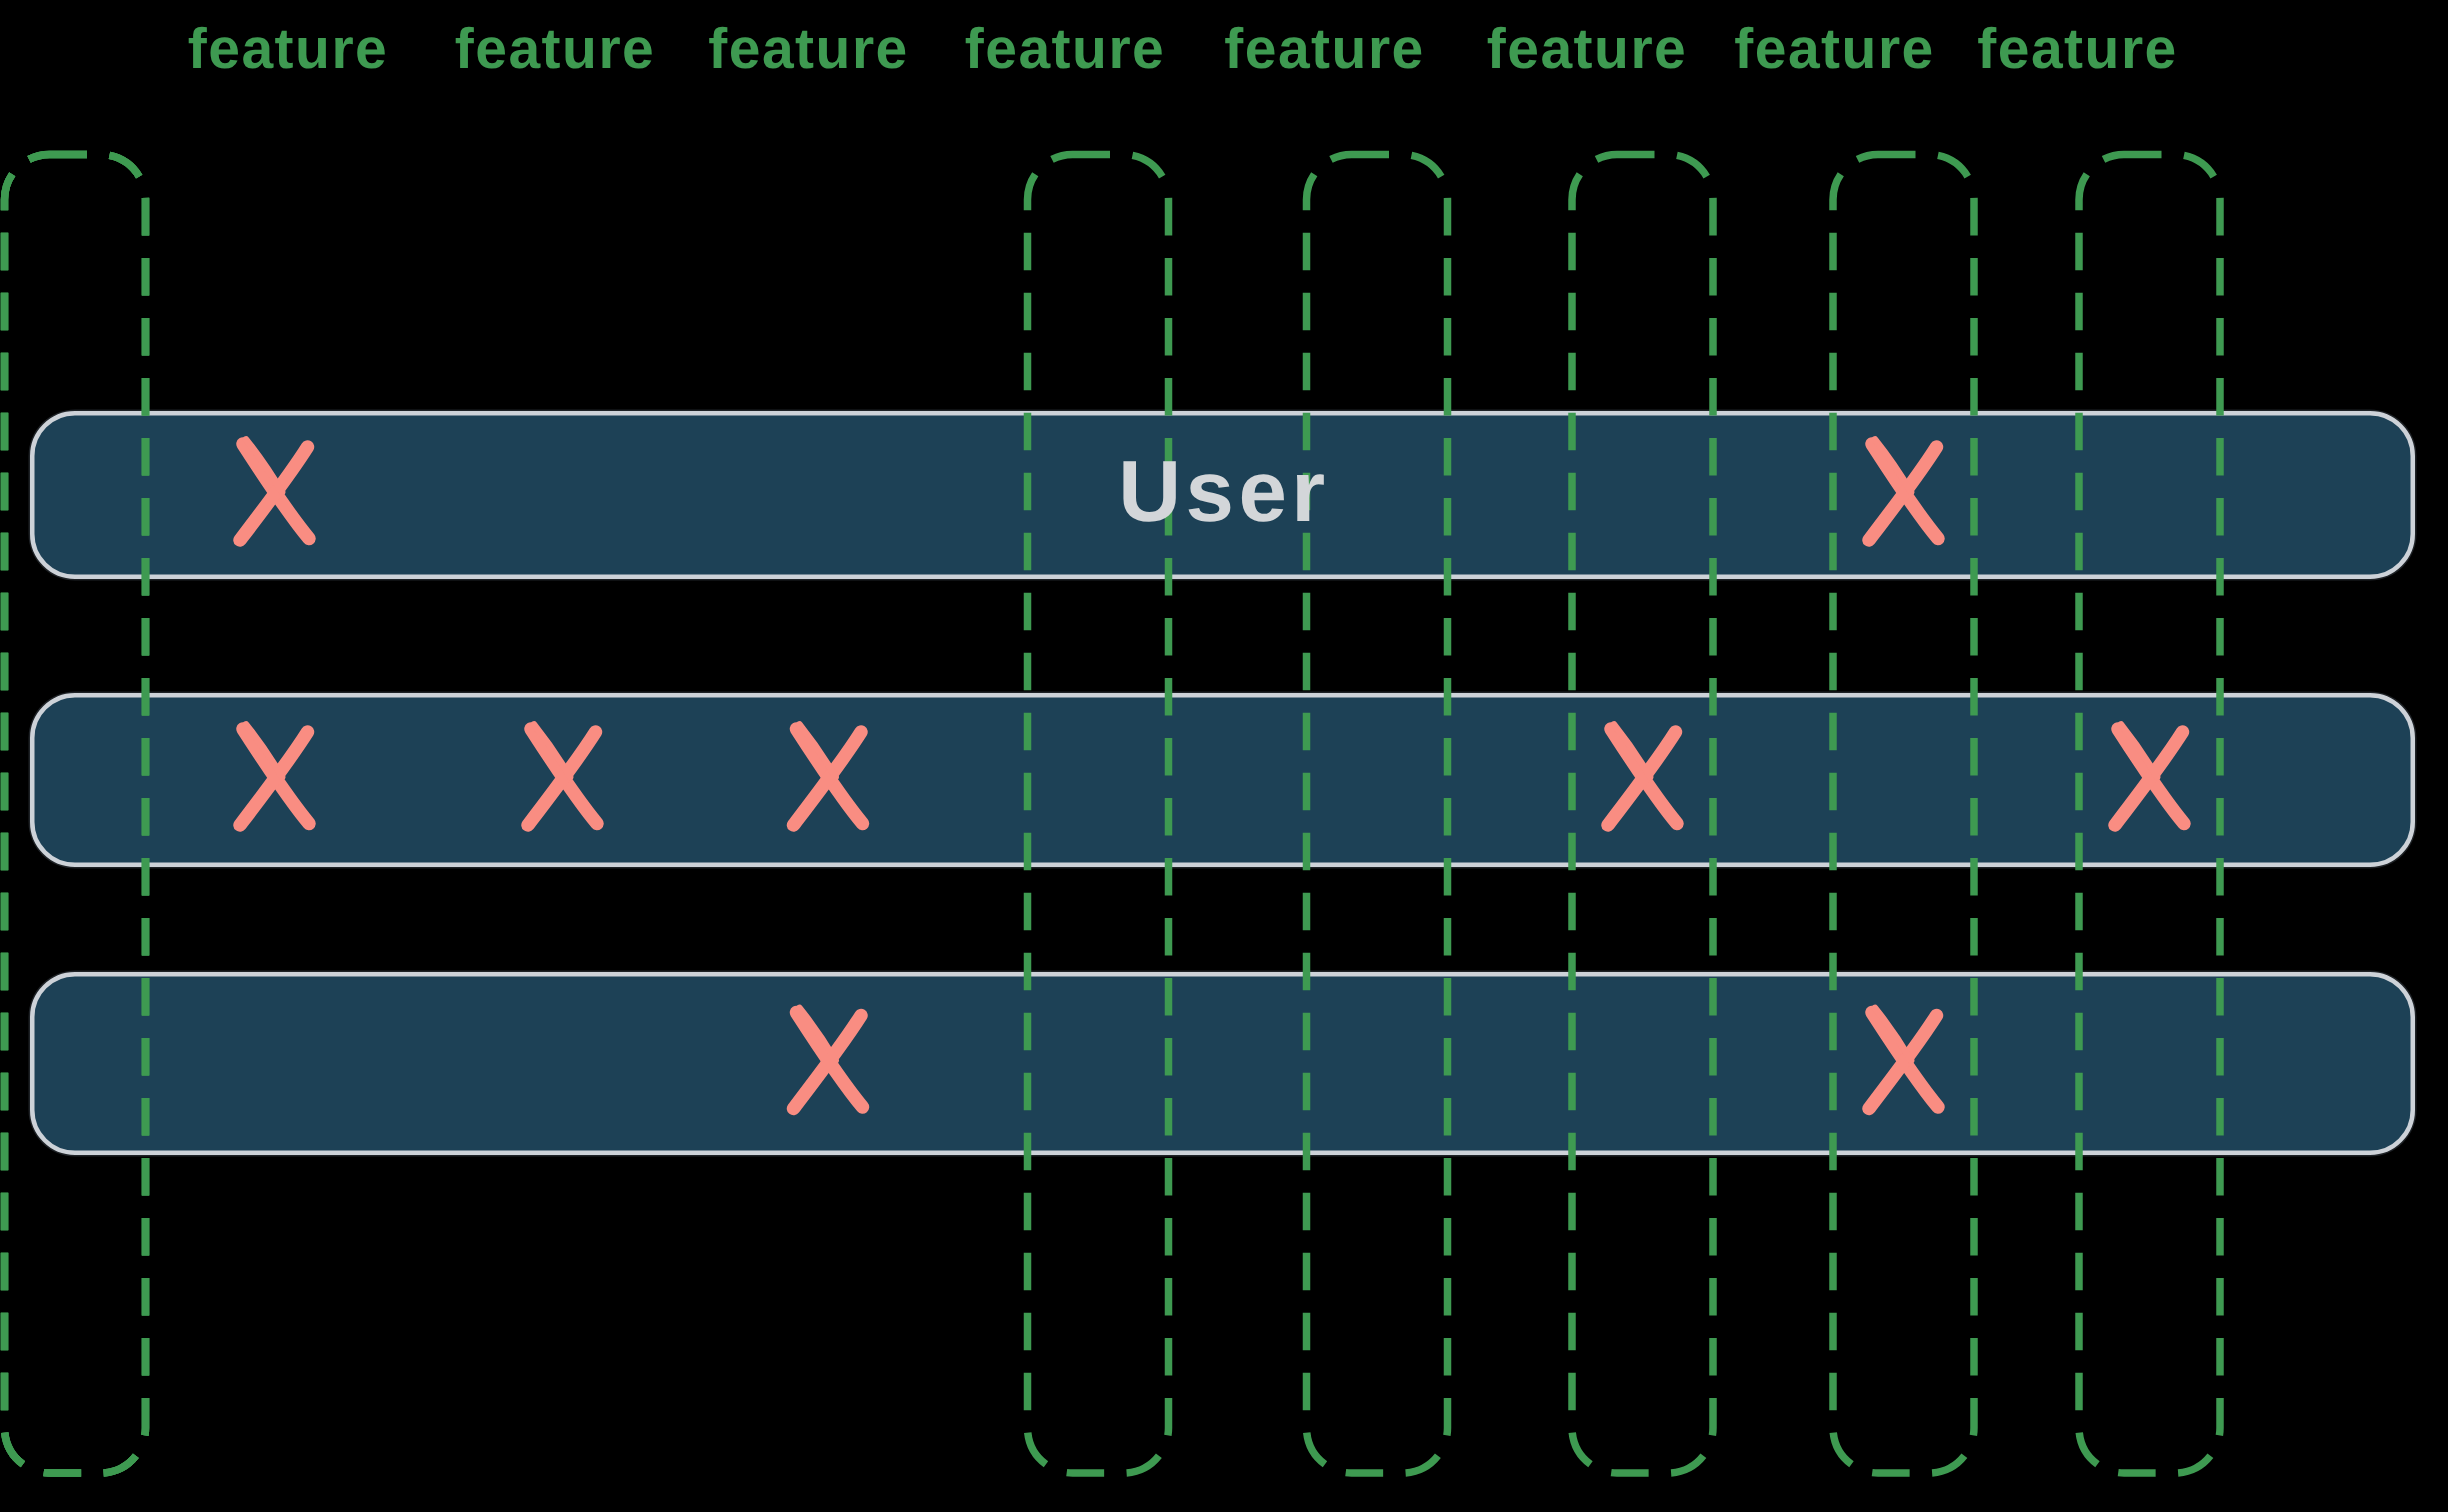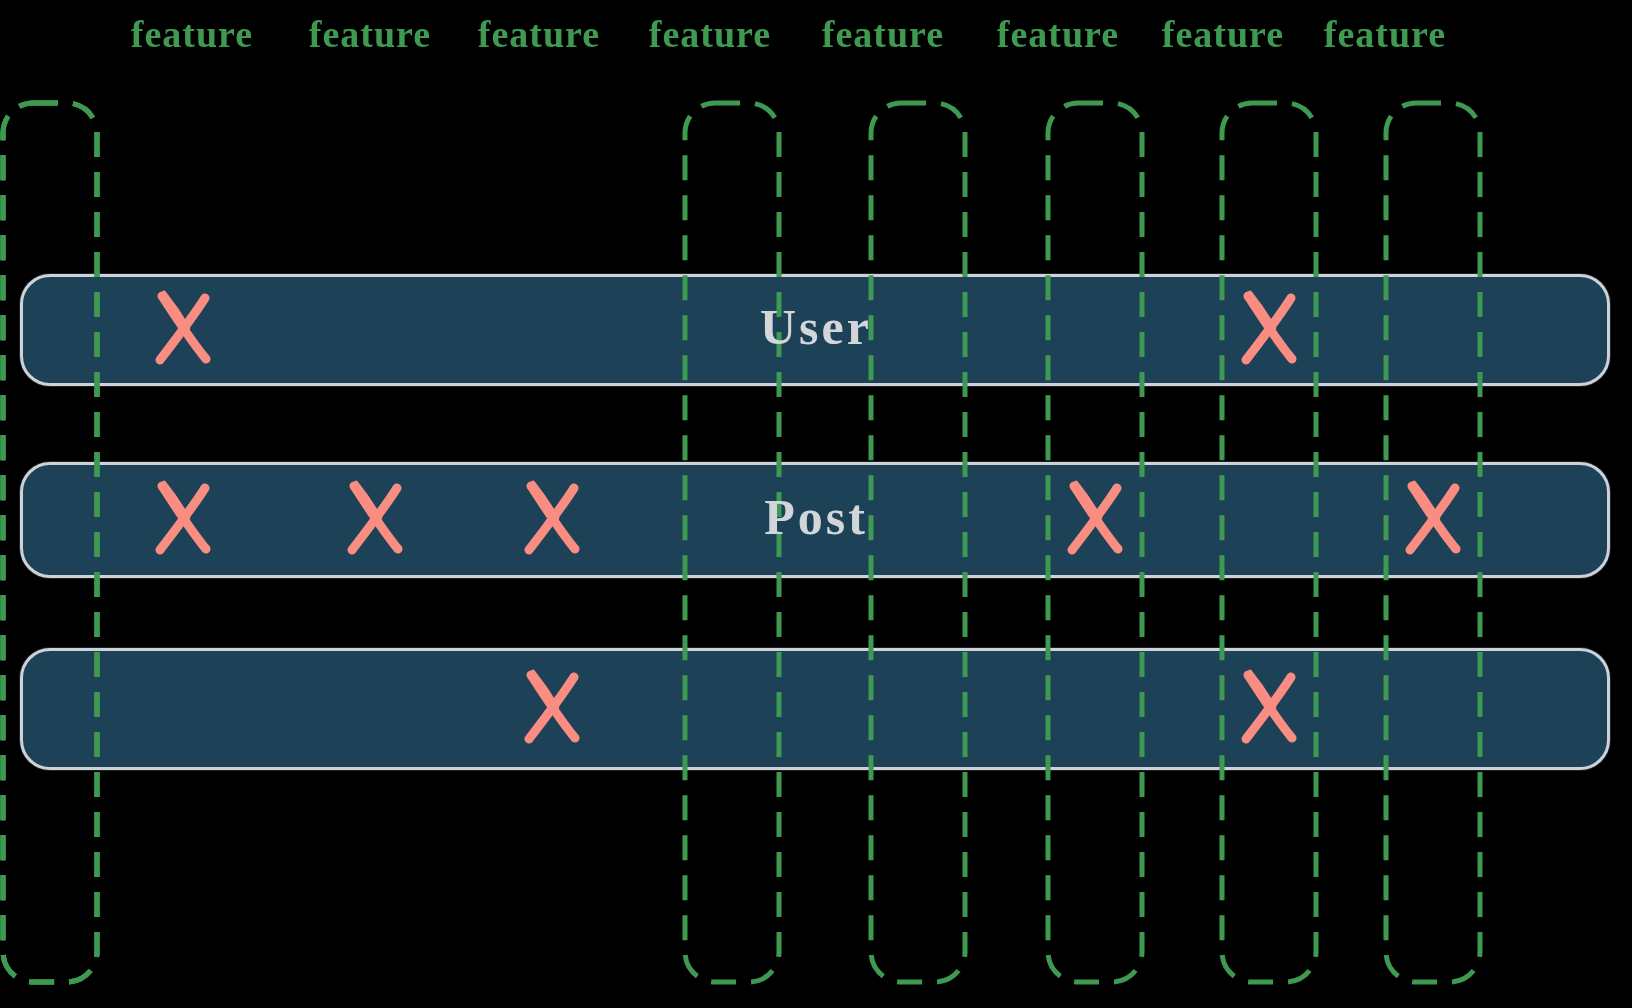--- a/index.html
+++ b/index.html
@@ -9,21 +9,21 @@
     --border:#cdd2d8;
     --textgray:#d3d6d9;
     --mark:#f98d82;
   }
   html,body{margin:0;padding:0;background:var(--bg);}
   .canvas{
     position:relative;
     width:1632px;height:1008px;
     background:var(--bg);
     overflow:hidden;
-    font-family:Liberation Serif, serif;
+    font-family:Liberation Sans, sans-serif;
   }
   
   .feature-label{
     position:absolute;
     top:12px;
     width:180px;
     text-align:center;
     font-size:38px;
     font-weight:700;
     letter-spacing:1px;
@@ -77,21 +77,21 @@
     left:0;width:1632px;
     display:flex;align-items:center;justify-content:center;
     z-index:4;
     pointer-events:none;
   }
   .bar-label-wrap.user{top:274px;height:106px;}
   .bar-label-wrap.post{top:462px;height:110px;}
   .bar-label-wrap.comment{top:648px;height:116px;}
   .bar-label{
     color:var(--textgray);
-    font-size:50px;
+    font-size:58px;
     font-weight:600;
     letter-spacing:3px;
   }
   
   .xmark{
     position:absolute;
     width:64px;height:76px;
     z-index:3;
   }
   .xmark path{
@@ -139,23 +139,20 @@
   <div class="col"><svg width="100" height="885" viewBox="0 0 100 885">
         <rect x="3" y="3" width="94" height="879" rx="30"></rect>
       </svg></div>
   <div class="col"><svg width="100" height="885" viewBox="0 0 100 885">
         <rect x="3" y="3" width="94" height="879" rx="30"></rect>
       </svg></div>
 
   <div class="bar-label-wrap user">
       <span class="bar-label">User</span>
     </div>
-  <div class="bar-label-wrap post">
-      <span class="bar-label">Post</span>
-    </div>
 
   <div id="marks">
       <svg class="xmark" viewBox="0 0 64 76" style="left: 151px; top: 289px;">
         <path d="M11 7 C 22 24, 40 52, 55 70" stroke-width="9"></path>
         <path d="M54 9 C 42 28, 22 54, 9 71" stroke-width="9"></path>
         <path d="M13 4 C 21 14, 30 27, 37 39" stroke-width="4.5"></path>
       </svg>
       <svg class="xmark" viewBox="0 0 64 76" style="left: 1237px; top: 289px;">
         <path d="M11 7 C 22 24, 40 52, 55 70" stroke-width="9"></path>
         <path d="M54 9 C 42 28, 22 54, 9 71" stroke-width="9"></path>

